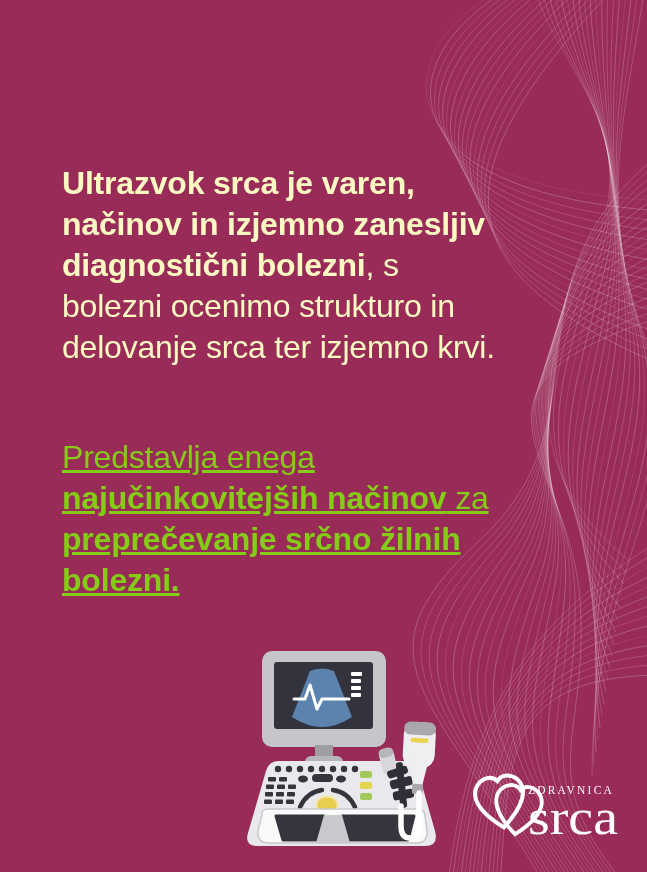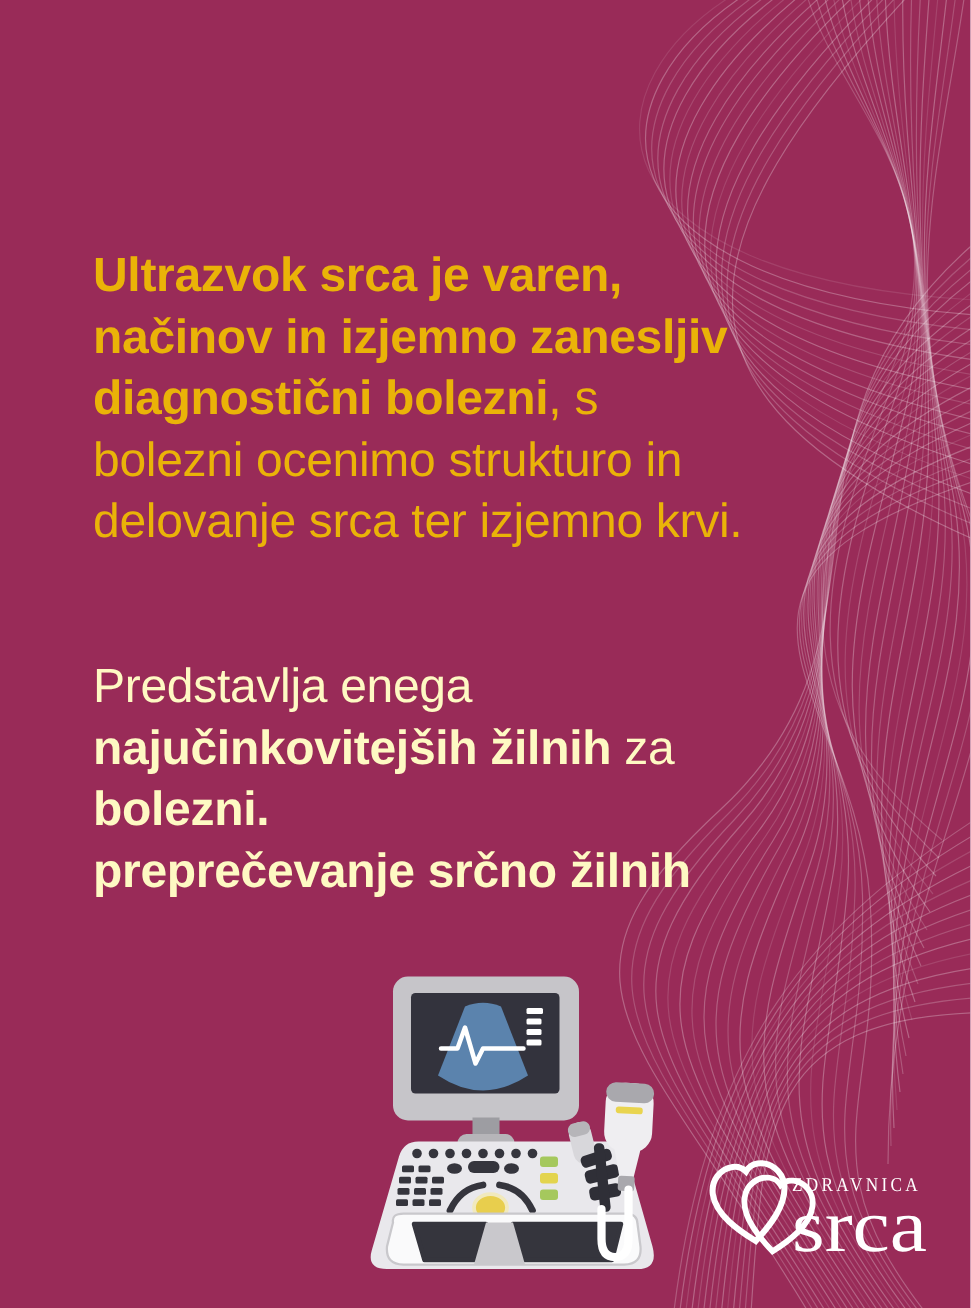--- a/index.html
+++ b/index.html
@@ -100,32 +100,32 @@
       <path d="M 652,605 C 527,645 488,720 472,885" fill="none" stroke="#ffffff" stroke-width="0.8" stroke-opacity="0.24"></path>
       <path d="M 652,615 C 524,650 491,725 476,885" fill="none" stroke="#ffffff" stroke-width="0.8" stroke-opacity="0.18"></path>
       <path d="M 652,625 C 521,655 494,730 480,885" fill="none" stroke="#ffffff" stroke-width="0.8" stroke-opacity="0.28"></path>
       <path d="M 652,635 C 518,660 497,735 484,885" fill="none" stroke="#ffffff" stroke-width="0.8" stroke-opacity="0.12"></path>
       <path d="M 652,645 C 515,665 500,740 488,885" fill="none" stroke="#ffffff" stroke-width="0.8" stroke-opacity="0.27"></path>
       <path d="M 652,655 C 512,670 503,745 492,885" fill="none" stroke="#ffffff" stroke-width="0.8" stroke-opacity="0.21"></path>
       <path d="M 652,665 C 509,675 506,750 496,885" fill="none" stroke="#ffffff" stroke-width="0.8" stroke-opacity="0.21"></path>
       <path d="M 652,675 C 506,680 509,755 500,885" fill="none" stroke="#ffffff" stroke-width="0.8" stroke-opacity="0.27"></path>
     </svg>
 
-  <div class="text-block" id="para-0" style="color: #eab308;">
+  <div class="text-block" id="para-0" style="color: #fef9c3;">
       <div class="line"><span class="b">Ultrazvok srca je varen,</span></div>
       <div class="line"><span class="b">načinov in izjemno zanesljiv</span></div>
       <div class="line"><span class="b">diagnostični bolezni</span><span>, s</span></div>
       <div class="line"><span>bolezni ocenimo strukturo in</span></div>
       <div class="line"><span>delovanje srca ter izjemno krvi.</span></div>
     </div>
-  <div class="text-block" id="para-1" style="color: #fef9c3;">
+  <div class="text-block" id="para-1" style="color: #84cc16; text-decoration: underline;">
       <div class="line"><span>Predstavlja enega</span></div>
-      <div class="line"><span class="b">najučinkovitejših žilnih</span><span> za</span></div>
+      <div class="line"><span class="b">najučinkovitejših načinov</span><span> za</span></div>
+      <div class="line"><span class="b">preprečevanje srčno žilnih</span></div>
       <div class="line"><span class="b">bolezni.</span></div>
-      <div class="line"><span class="b">preprečevanje srčno žilnih</span></div>
     </div>
 
   <svg class="machine-svg" width="210" height="212" viewBox="0 0 210 212">
 
     <g>
       <rect x="24" y="6" width="124" height="96" rx="10" fill="#c6c5c9"></rect>
       <rect x="36" y="17" width="99" height="67" rx="3" fill="#33333d"></rect>
       <path d="M 72,26 Q 84,21 96,26 L 114,72 Q 84,92 54,72 Z" fill="#5b83ad"></path>
       <path d="M 56,54 L 67,54 L 72,40 L 79,64 L 84,54 L 111,54" stroke="#ffffff" stroke-width="3" fill="none" stroke-linejoin="round" stroke-linecap="round"></path>
       <g fill="#ffffff">

